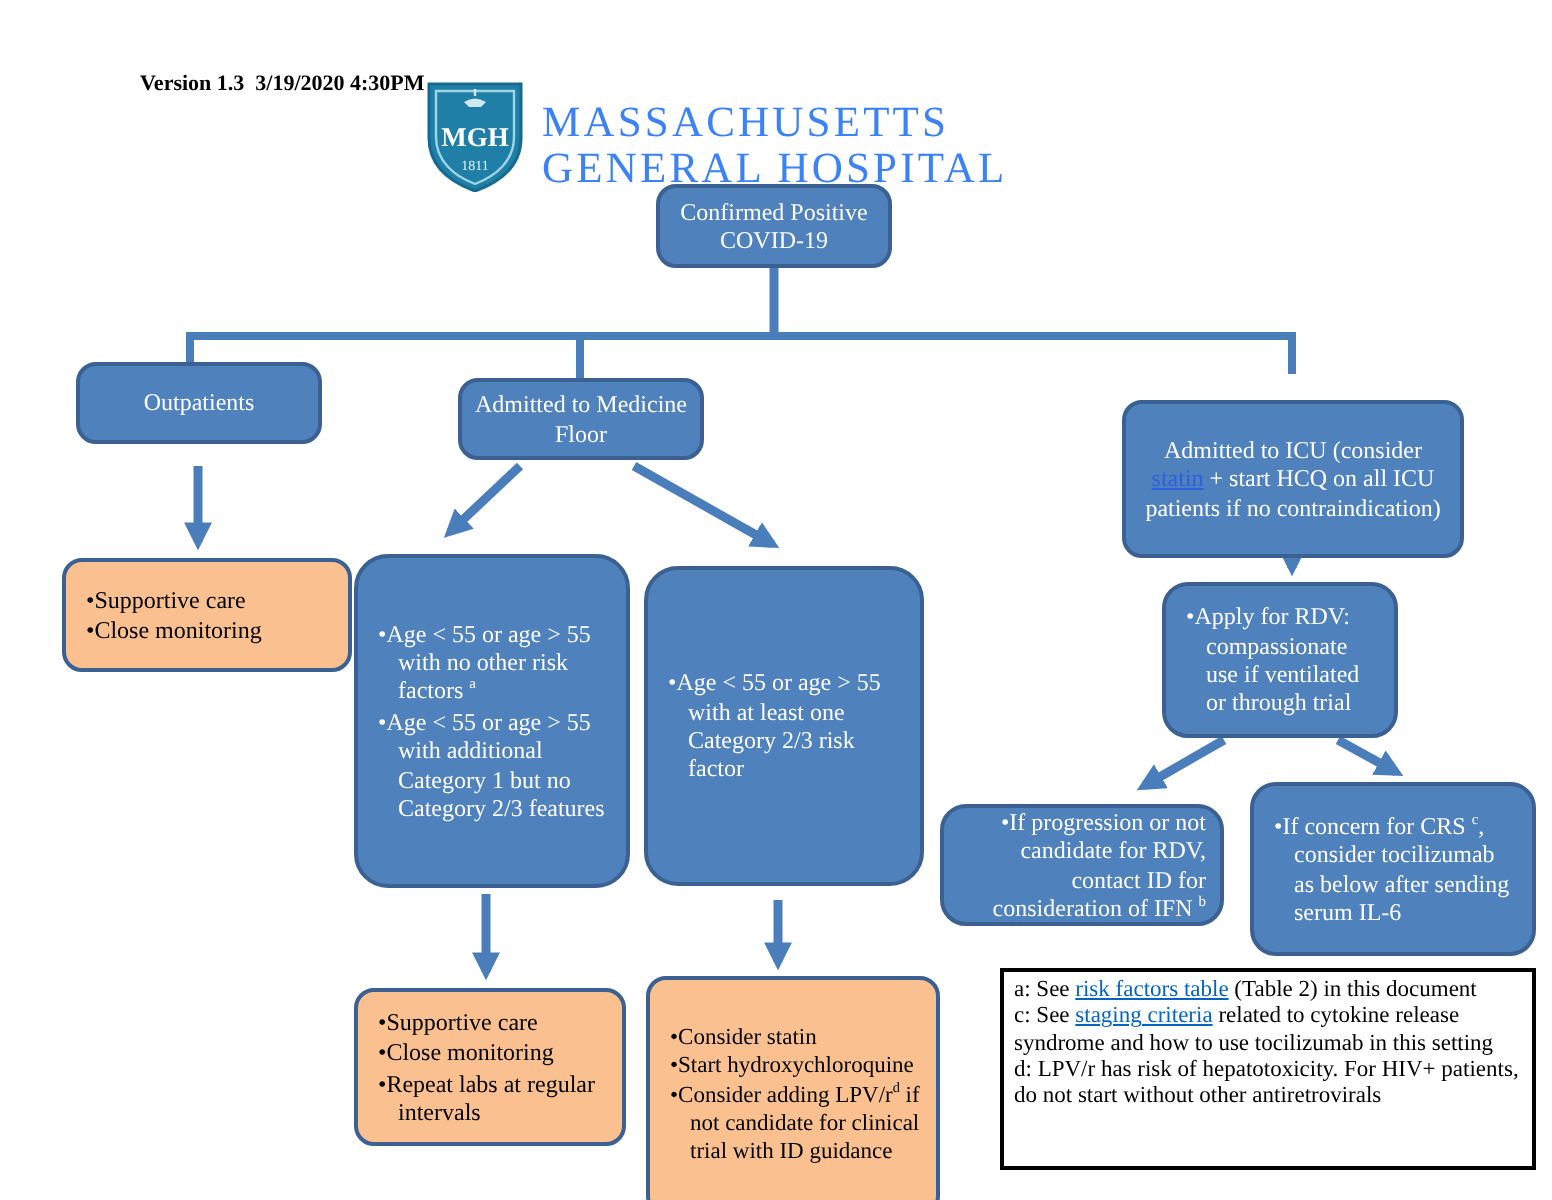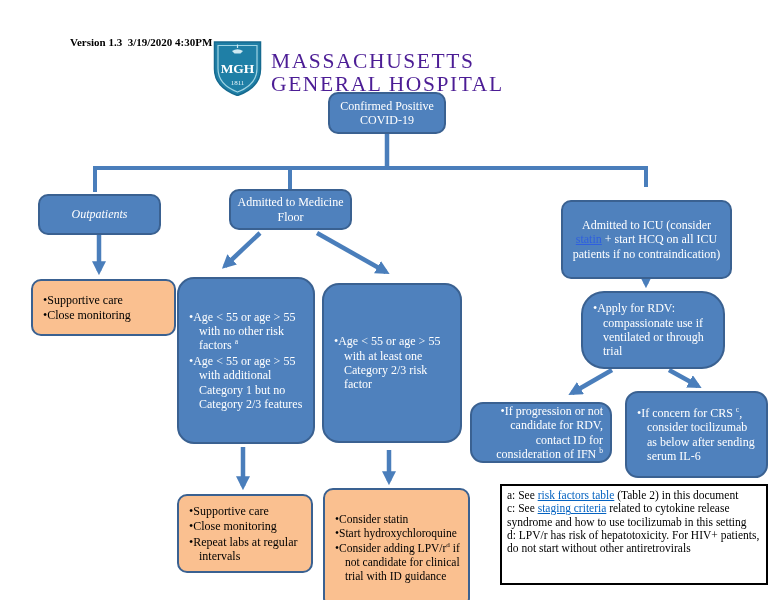--- a/index.html
+++ b/index.html
@@ -5,21 +5,21 @@
   * { margin:0; padding:0; box-sizing:border-box; }
   html,body { background:#ffffff; }
   body { font-family:"Liberation Serif", serif; }
   .canvas { position:relative; width:776px; height:600px; background:#fff; overflow:hidden; }
   .connectors { position:absolute; left:0; top:0; }
 
   .version { position:absolute; left:70px; top:36px; font-size:11px; font-weight:bold; color:#000; white-space:pre; }
 
   .logo { position:absolute; left:213px; top:40px; display:flex; gap:9px; align-items:flex-end; }
   .shield { width:49px; height:56px; flex:0 0 auto; }
-  .hname { color:#4c1d95; font-size:21.5px; letter-spacing:1.6px; line-height:1.08; margin-top:4px; }
+  .hname { color:#3b82f6; font-size:21.5px; letter-spacing:1.6px; line-height:1.08; margin-top:4px; }
 
   .node { position:absolute; border:2.5px solid #3A6191; background:#4F81BD; color:#fff;
           font-size:12px; line-height:1.2; border-radius:10px; }
   .center { display:flex; align-items:center; justify-content:center; text-align:center; padding:3px 6px; }
   .bullets { display:flex; flex-direction:column; justify-content:center; gap:1px; padding:5px 7px; }
   .orange { background:#FAC090; color:#000; }
   .r16 { border-radius:17px; }
   .bullet { padding-left:13px; text-indent:-10px; }
   .bullet::before { content:"\2022 "; }
   sup { font-size:0.62em; vertical-align:super; line-height:0; }
@@ -69,21 +69,21 @@
     <div class="hname">
       <div>MASSACHUSETTS</div>
       <div>GENERAL HOSPITAL</div>
     </div>
   </div>
 
   <div class="node center" style="left:328px; top:92px; width:118px; height:42px;">
     <span>Confirmed Positive COVID-19</span>
   </div>
 
-  <div class="node center" style="left:38px; top:194px; width:123px; height:41px;font-style:italic;">
+  <div class="node center" style="left:38px; top:181px; width:123px; height:41px;">
     <span>Outpatients</span>
   </div>
 
   <div class="node center" style="left:229px; top:189px; width:123px; height:41px;">
     <span>Admitted to Medicine Floor</span>
   </div>
 
   <div class="node center" style="left:561px; top:184px; width:171px; height:79px;margin-top:16px;">
     <span><span>Admitted to ICU (consider </span><a class="lnk-on-blue">statin</a><span> + start HCQ on all ICU patients if no contraindication)</span></span>
   </div>
@@ -95,21 +95,21 @@
 
   <div class="node bullets r16" style="left:177px; top:277px; width:138px; height:167px;">
     <div class="bullet"><span>Age &lt; 55 or age &gt; 55 with no other risk factors </span><sup>a</sup></div>
     <div class="bullet">Age &lt; 55 or age &gt; 55 with additional Category 1 but no Category 2/3 features</div>
   </div>
 
   <div class="node bullets r16" style="left:322px; top:283px; width:140px; height:160px;">
     <div class="bullet">Age &lt; 55 or age &gt; 55 with at least one Category 2/3 risk factor</div>
   </div>
 
-  <div class="node bullets" style="left:581px; top:291px; width:144px; height:78px; border-radius:23px;">
+  <div class="node bullets" style="left:581px; top:291px; width:118px; height:78px; border-radius:13px;">
     <div class="bullet">Apply for RDV: compassionate use if ventilated or through trial</div>
   </div>
 
   <div class="node bullets" style="left:470px; top:402px; width:142px; height:61px; border-radius:13px;text-align:right;">
     <div class="bullet"><span>If progression or not candidate for RDV, contact ID for consideration of IFN </span><sup>b</sup></div>
   </div>
 
   <div class="node bullets" style="left:625px; top:391px; width:143px; height:87px; border-radius:13px;">
     <div class="bullet"><span>If concern for CRS </span><sup>c</sup><span>, consider tocilizumab as below after sending serum IL-6</span></div>
   </div>

